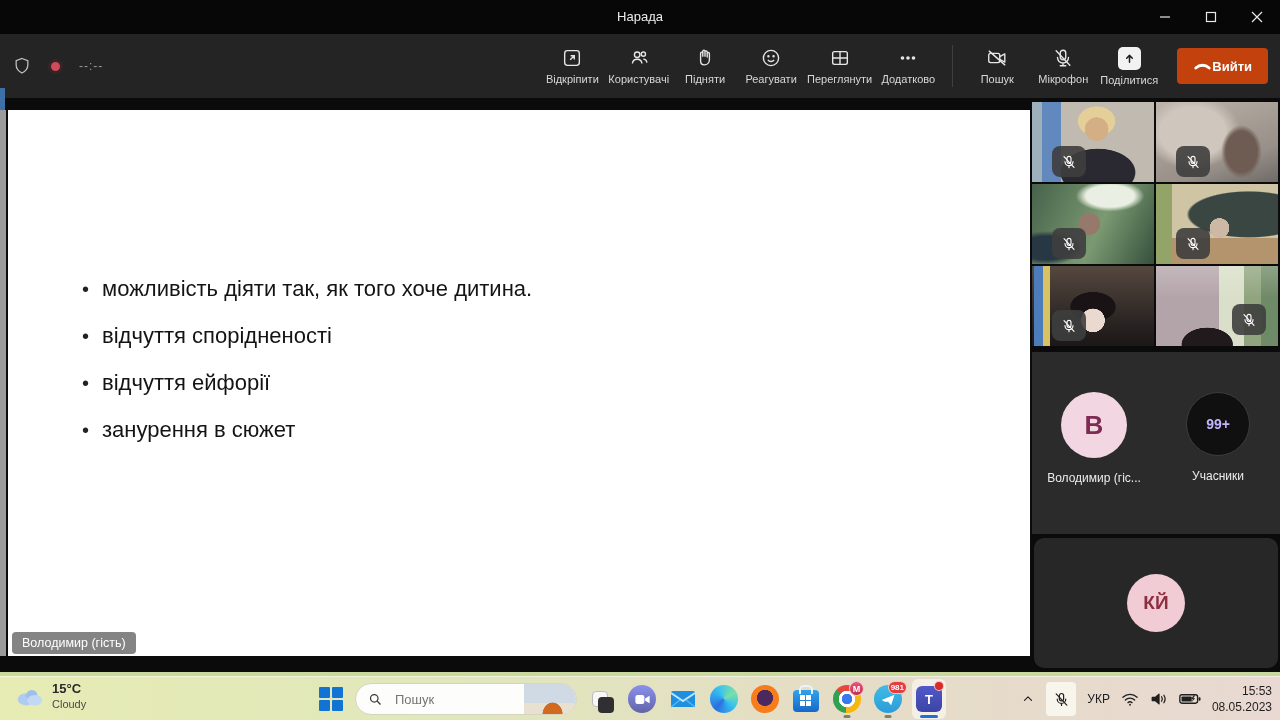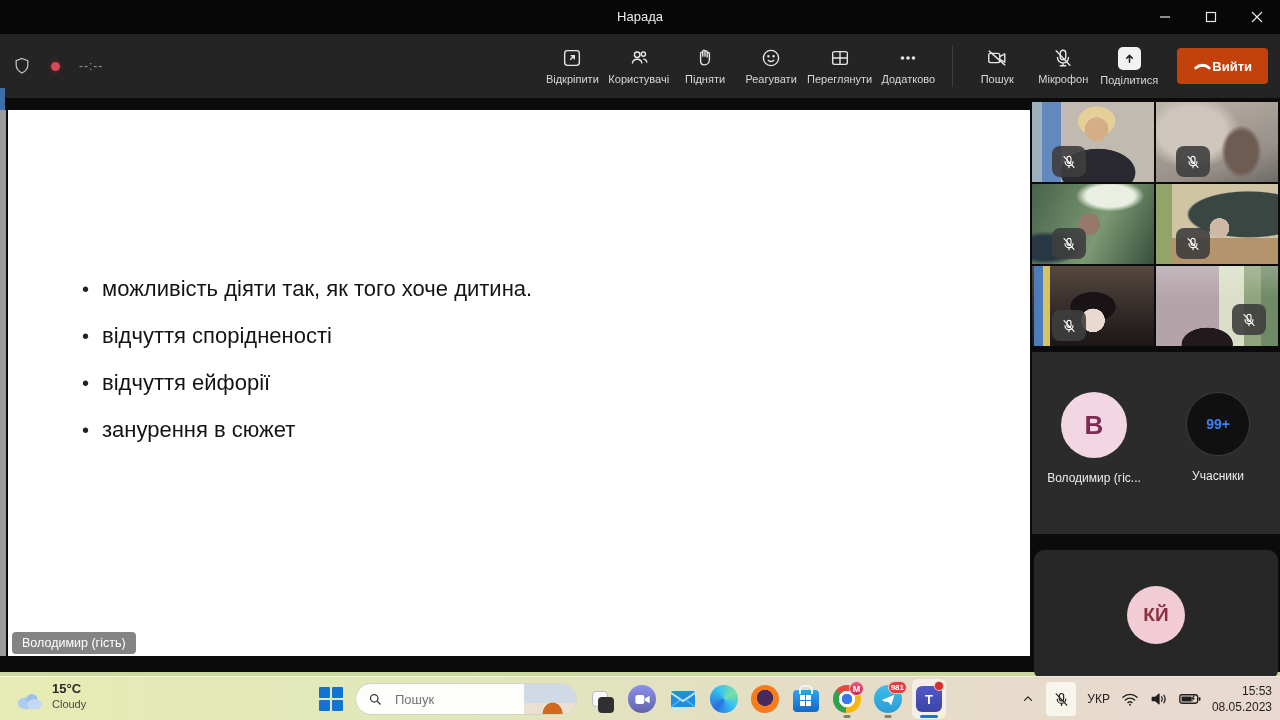--- a/index.html
+++ b/index.html
@@ -67,31 +67,31 @@
       linear-gradient(90deg, transparent 0 2%, #4d7cba 2% 9%, #d9c261 9% 15%, transparent 15%),
       linear-gradient(180deg,#55483f,#2a2423 70%,#1c1817); }
   .v6{ left:124px; top:166px; background:
       radial-gradient(ellipse 26px 17px at 42% 98%, #201a1c 97%, transparent),
       linear-gradient(180deg, rgba(255,255,255,.22), transparent 40%),
       linear-gradient(90deg,#b3a4a9 0 52%, #d9dfc8 52% 72%, #90a57e 72% 86%, #6f8a66 86%); }
 
   #participants-strip { position:absolute; left:0; top:252px; width:248px; height:182px; background:#2b2b2b; display:flex; }
   .p-cell { width:50%; display:flex; flex-direction:column; align-items:center; padding-top:40px; }
   #self-avatar { width:66px; height:66px; border-radius:50%; background:#f2d7e2; color:#7d2b52; font-size:26px; font-weight:700; display:flex; align-items:center; justify-content:center; }
-  #count-circle { width:64px; height:64px; border-radius:50%; background:#101010; border:1px solid #3c3c3c; color:#3b82f6; font-size:14px; font-weight:700; display:flex; align-items:center; justify-content:center; }
+  #count-circle { width:64px; height:64px; border-radius:50%; background:#101010; border:1px solid #3c3c3c; color:#c4b5fd; font-size:14px; font-weight:700; display:flex; align-items:center; justify-content:center; }
   .p-label { margin-top:13px; color:#ececec; font-size:12px; max-width:116px; white-space:nowrap; overflow:hidden; }
 
-  #guest-tile { position:absolute; left:2px; top:450px; width:244px; height:130px; background:#272727; border-radius:10px; display:flex; align-items:center; justify-content:center; }
+  #guest-tile { position:absolute; left:2px; top:438px; width:244px; height:130px; background:#272727; border-radius:10px; display:flex; align-items:center; justify-content:center; }
   #guest-avatar { width:58px; height:58px; border-radius:50%; background:#f1ccd5; color:#8c2f40; font-size:19px; font-weight:700; display:flex; align-items:center; justify-content:center; }
 
   
   #taskbar { position:absolute; left:0; bottom:0; width:1280px; height:44px;
       background:linear-gradient(90deg,#e7ecb4 0,#e0e7ba 35%,#e5ddc6 65%,#e9d9d2 100%);
       border-top:1px solid rgba(255,255,255,.5); }
-  #weather { position:absolute; left:14px; top:4px; display:flex; align-items:flex-end; gap:8px; }
+  #weather { position:absolute; left:14px; top:4px; display:flex; align-items:center; gap:8px; }
   #weather .w-temp { font-size:13px; font-weight:700; color:#2a2a2a; line-height:1.3; }
   #weather .w-cond { font-size:11px; color:#4a4a4a; line-height:1.2; }
 
   #tb-center { position:absolute; left:314px; top:0; height:44px; display:flex; align-items:center; gap:7px; }
   .tb-app { position:relative; width:34px; height:40px; display:flex; align-items:center; justify-content:center; border-radius:6px; cursor:pointer; }
   .tb-app.running::after { content:''; position:absolute; bottom:1px; left:50%; transform:translateX(-50%); width:7px; height:3px; border-radius:2px; background:#80806c; }
   .tb-app.active { background:rgba(255,255,255,.55); }
   .tb-app.active::after { content:''; position:absolute; bottom:1px; left:50%; transform:translateX(-50%); width:18px; height:3px; border-radius:2px; background:#1f6fd6; }
 
   #start-logo { width:24px; height:24px; display:grid; grid-template-columns:11px 11px; grid-template-rows:11px 11px; gap:2px; }

